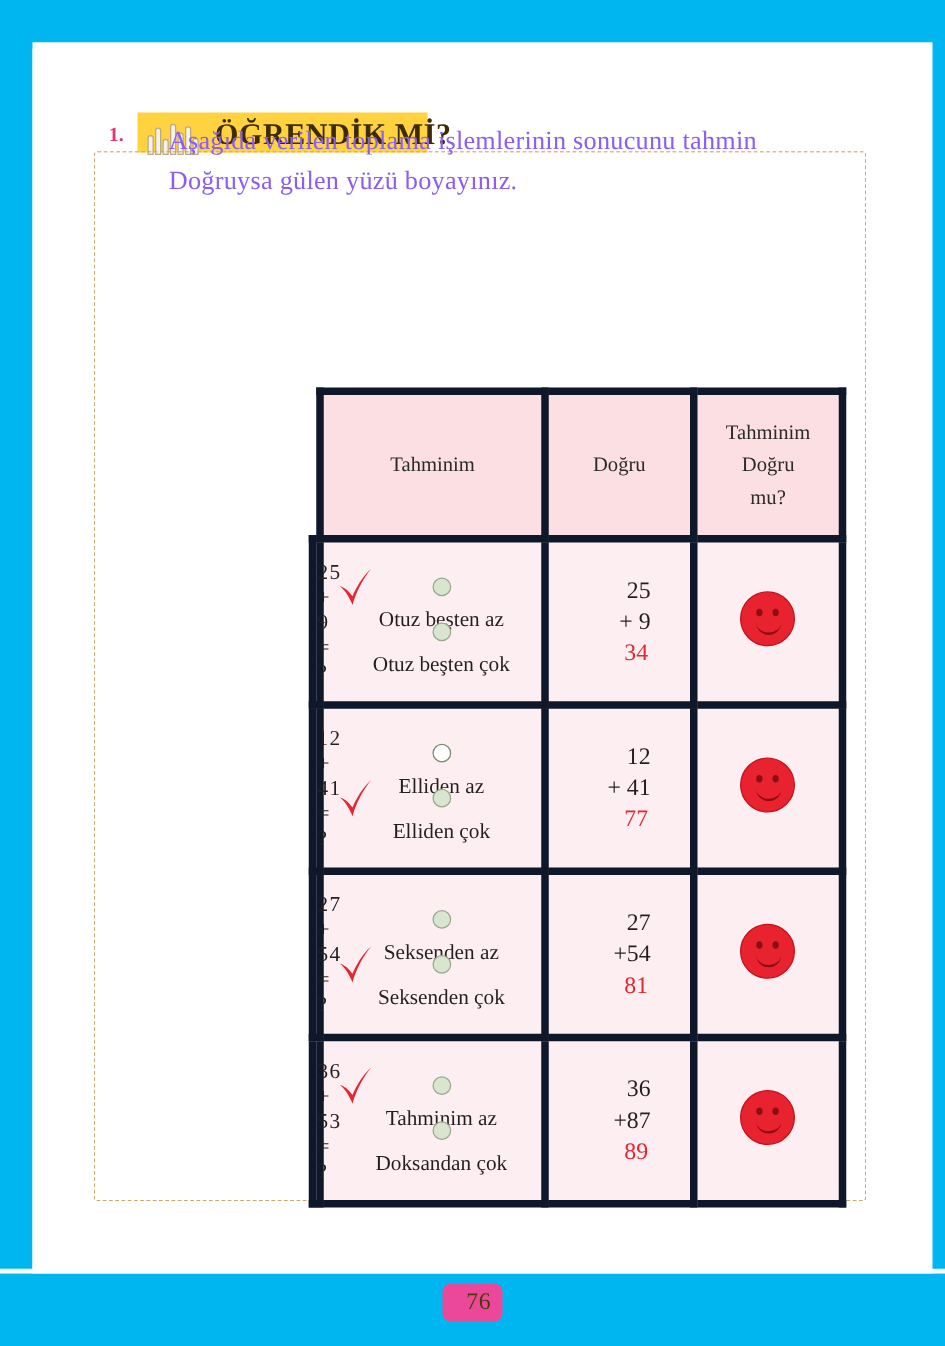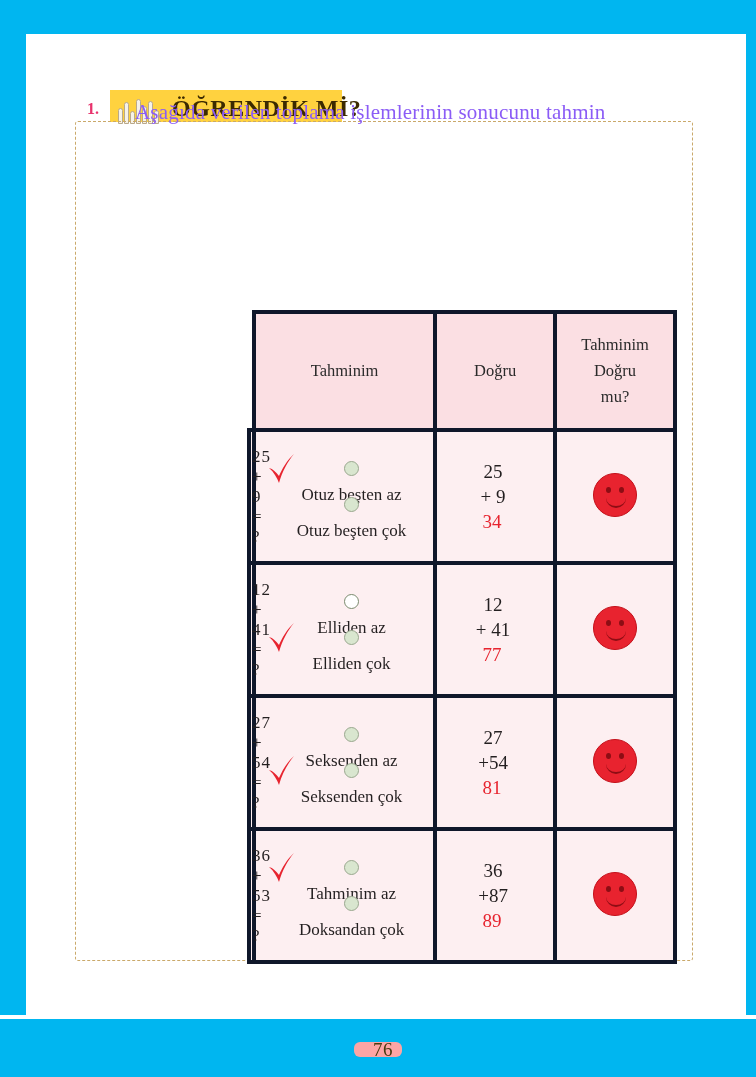--- a/index.html
+++ b/index.html
@@ -39,22 +39,22 @@
   .bottom-band {
     position:absolute; left:0; bottom:0; width:756px; height:58px;
     background:#00b6f0;
   }
   .bottom-band-inner {
     position:absolute; left:0; bottom:58px; width:756px; height:4px;
     background:#ffffff;
   }
   .page-number {
     position:absolute; left:354px; bottom:20px;
-    width:48px; height:15px;
-    background:#fca5a5;
+    width:48px; height:30px;
+    background:#ec4899;
     border-radius:6px;
     color:#4a3a10;
     font-size:19px;
     display:flex; align-items:center; justify-content:center;
     font-family:"Liberation Serif", serif;
     letter-spacing:0.5px;
     padding-left:10px;
   }
 
   
@@ -144,21 +144,21 @@
   .q-text p { margin:0; }
 
   
   table.est {
     position:absolute; left:172px; top:232px;
     width:430px;
     border-collapse:collapse;
     table-layout:fixed;
   }
   table.est td, table.est th {
-    border:4px solid #0f172a;
+    border:6px solid #0f172a;
     vertical-align:middle;
   }
   thead th {
     background:#fbdfe3;
     font-family:"Liberation Serif", serif;
     font-weight:normal;
     font-size:16.5px;
     color:#2b2b2b;
     height:118px;
   }
@@ -197,21 +197,21 @@
     position:absolute; left:-4px; top:-9px;
     width:30px; height:34px; pointer-events:none;
   }
   td.sum-cell { text-align:center; padding:6px 0; }
   .sum {
     display:inline-block;
     font-family:"Liberation Serif", serif;
     font-size:19px;
     color:#231f20;
     line-height:25px;
-    text-align:center;
+    text-align:right;
     min-width:58px;
   }
   .sum .a { display:block; padding-right:4px; }
   .sum .b { display:block; padding-right:4px; }
   .sum .rule { border-top:1.5px solid #231f20; margin:2px 0 2px 0; }
   .sum .res { display:block; color:#e7242f; padding-right:6px; }
   .sum .dots {
     border-top:2px dotted #e7242f; margin-top:2px; opacity:.85;
   }
   td.face-cell { text-align:center; }
@@ -262,20 +262,21 @@
       </div>
       <div class="banner-title">ÖĞRENDİK Mİ?</div>
     </div>
 
 
     <div class="ex-box"></div>
 
     <div class="q-num">1.</div>
     <div class="q-text">
       <p>Aşağıda verilen toplama işlemlerinin sonucunu tahmin</p>
+      <p>Doğruysa gülen yüzü boyayınız.</p>
     </div>
 
     <table class="est">
       <thead>
         <tr>
           <th class="c0" style="border:none;background:transparent"></th>
           <th class="c1">Tahminim</th>
           <th class="c2">Doğru</th>
           <th class="c3 hdr3">
             <span>Tahminim</span>

